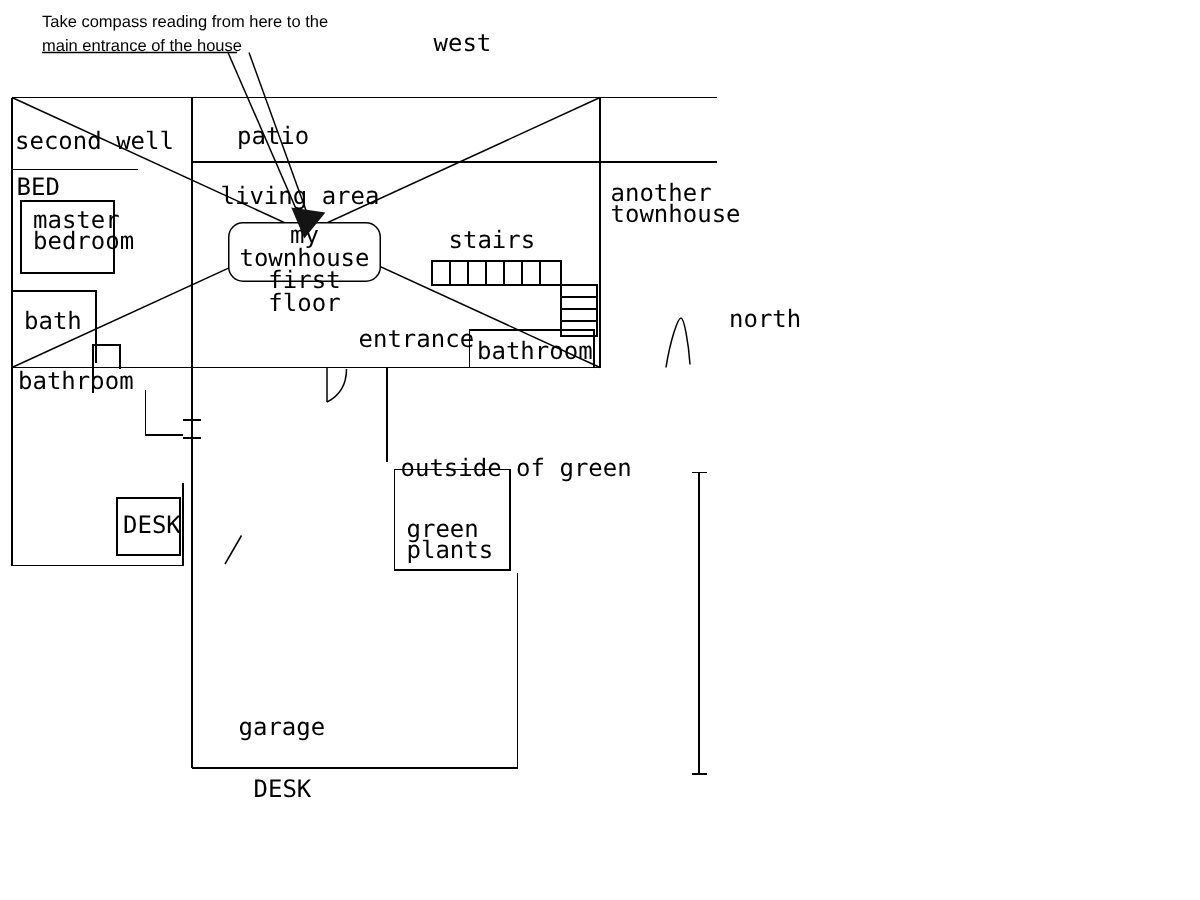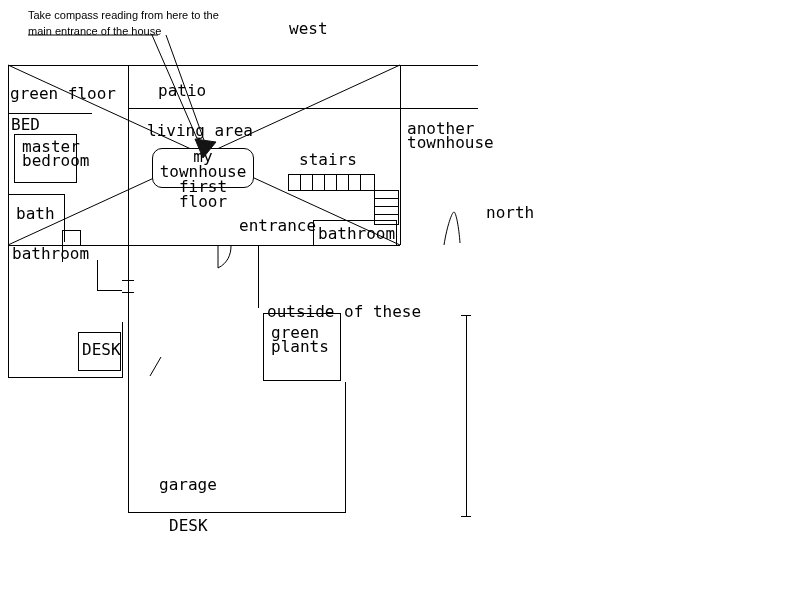--- a/index.html
+++ b/index.html
@@ -92,37 +92,37 @@
   </svg>
 
   <div class="labels">
     <div class="lbl note" style="left:28px;top:7px">Take compass reading from here to the
 main entrance of the house</div>
 
     <div class="lbl" style="left:289px;top:22px">west</div>
     <div class="lbl" style="left:486px;top:206px">north</div>
     <div class="lbl" style="left:169px;top:519px">DESK</div>
 
-    <div class="lbl" style="left:10px;top:87px">green floor</div>
+    <div class="lbl" style="left:10px;top:87px">second well</div>
     <div class="lbl" style="left:11px;top:118px">BED</div>
     <div class="lbl" style="left:22px;top:140px">master
 bedroom</div>
     <div class="lbl" style="left:16px;top:207px">bath</div>
 
     <div class="lbl" style="left:158px;top:84px">patio</div>
     <div class="lbl" style="left:147px;top:124px">living area</div>
     <div class="lbl" style="left:299px;top:153px">stairs</div>
     <div class="lbl" style="left:239px;top:219px">entrance</div>
     <div class="lbl" style="left:318px;top:227px">bathroom</div>
 
     <div class="lbl" style="left:407px;top:122px">another
 townhouse</div>
 
     <div class="lbl" style="left:12px;top:247px">bathroom</div>
     <div class="lbl" style="left:82px;top:343px">DESK</div>
 
-    <div class="lbl" style="left:267px;top:305px">outside of these</div>
-    <div class="lbl" style="left:271px;top:326px">green
+    <div class="lbl" style="left:267px;top:305px">outside of green</div>
+    <div class="lbl" style="left:271px;top:346px">green
 plants</div>
     <div class="lbl" style="left:159px;top:478px">garage</div>
   </div>
 
 </div>
 
 </body></html>

